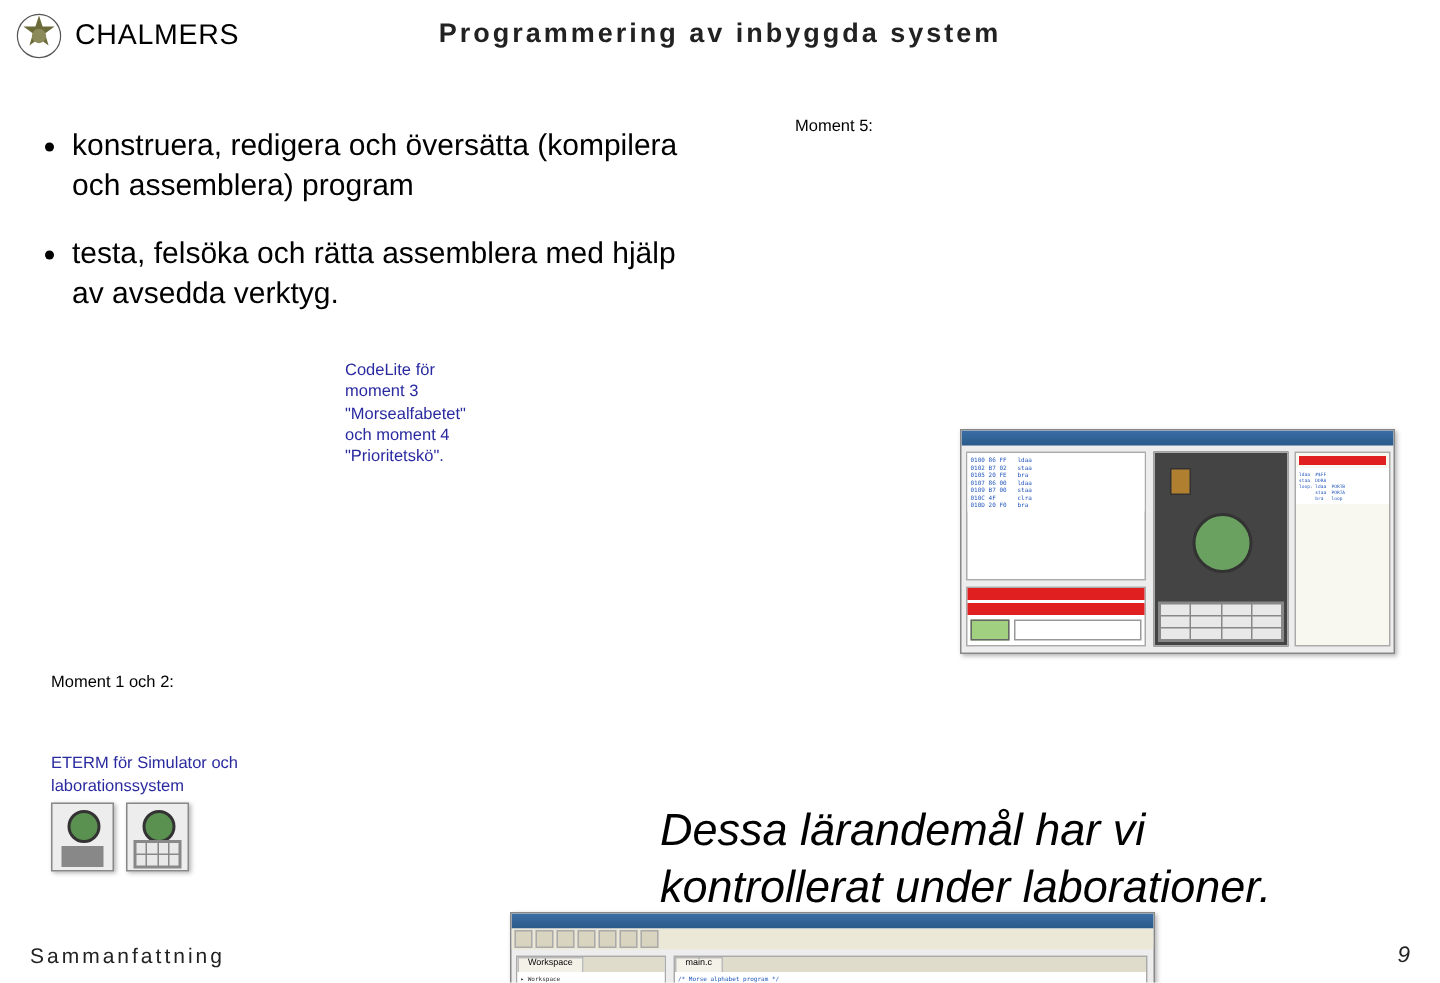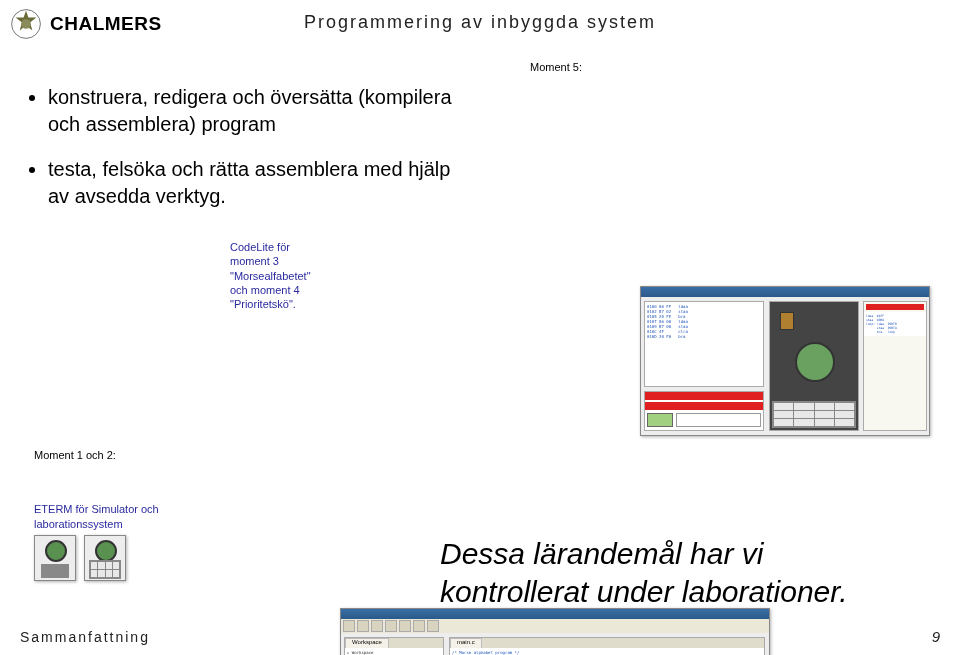--- a/index.html
+++ b/index.html
@@ -16,30 +16,30 @@
     align-items: center;
     padding: 8px 10px 4px 10px;
     border-bottom: none;
   }
   .logo {
     width: 32px;
     height: 32px;
     margin-right: 8px;
   }
   .brand {
-    font-weight: 700;
+    font-weight: 400;
     font-size: 19px;
     letter-spacing: 0.5px;
   }
   .page-title {
     position: absolute;
     left: 50%;
     transform: translateX(-50%);
     top: 12px;
-    font-weight: 400;
+    font-weight: 700;
     font-size: 18px;
     letter-spacing: 2px;
     color: #222;
     text-align: right;
   }
   .content {
     position: relative;
     padding: 40px 20px 0 30px;
   }
   .bullets {
@@ -165,21 +165,21 @@
 <div class="page-title">Programmering av inbyggda system</div>
 
 <div class="content">
   <ul class="bullets">
     <li>konstruera, redigera och översätta (kompilera och assemblera) program</li>
     <li>testa, felsöka och rätta assemblera med hjälp av avsedda verktyg.</li>
   </ul>
 </div>
 
 <div class="caption5">
-  <div style="color:#000;margin-bottom:3px;">Moment 5:</div>
+  <div style="color:#000;margin-bottom:3px;margin-top:17px;">Moment 5:</div>
 </div>
 
 <div class="fakeshot shot1">
   <div class="bar"></div>
   <div class="pane" style="left:3px; top:14px; width:120px; height:86px; background:#fff;">
     <div class="codelines">0100 86 FF   ldaa
 0102 B7 02   staa
 0105 20 FE   bra
 0107 86 00   ldaa
 0109 B7 00   staa

